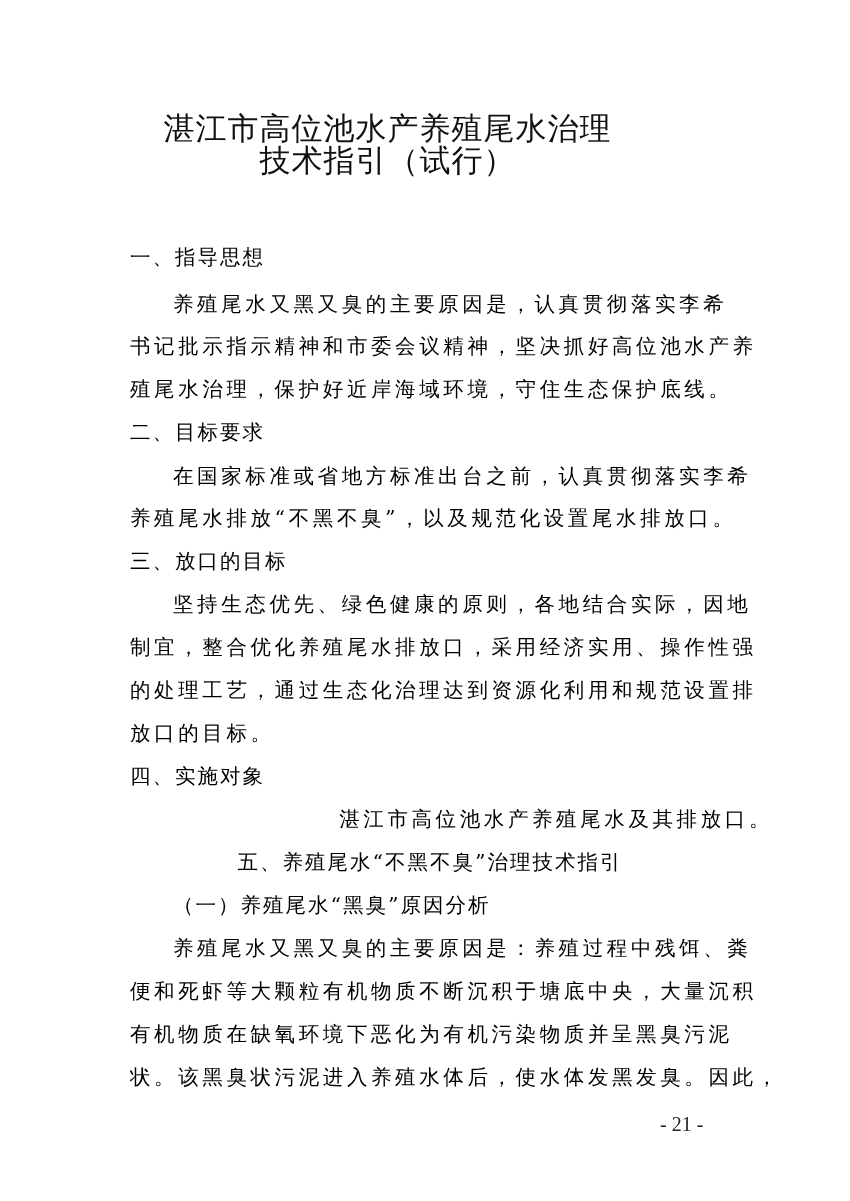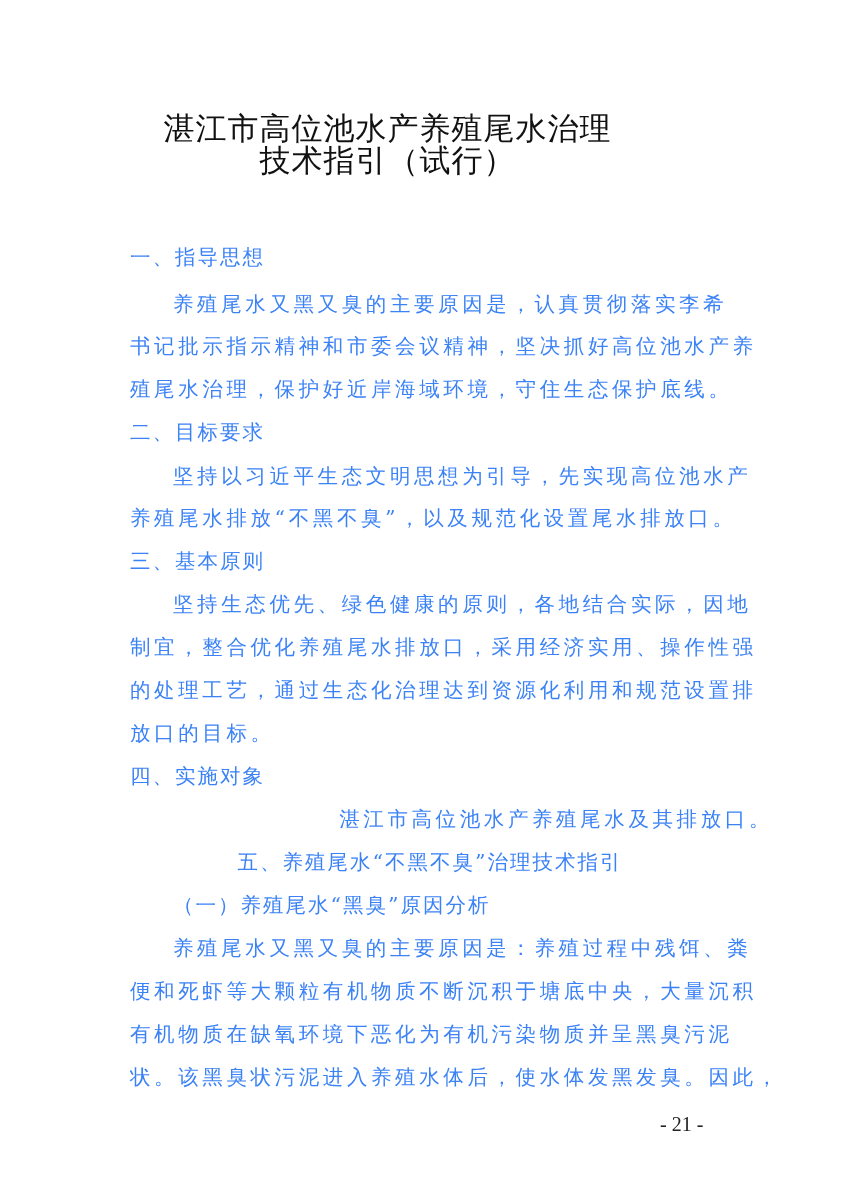--- a/index.html
+++ b/index.html
@@ -3,43 +3,43 @@
 <meta charset="utf-8">
 <style>
   html, body { margin:0; padding:0; background:#ffffff; }
   body { width:850px; height:1201px; position:relative; overflow:hidden;
          font-family:"DejaVu Serif","Liberation Serif",serif; color:#111; }
   .title { position:absolute; left:0; width:775px; text-align:center;
            font-size:31px; letter-spacing:1px; color:#111; }
   .t1 { top:108px; }
   .t2 { top:140px; }
   .line { position:absolute; left:130px; width:600px; font-size:20.5px;
-          white-space:nowrap; letter-spacing:3.6px; color:#3b82f6; }
+          white-space:nowrap; letter-spacing:3.6px; color:#000000; }
   .h1 { font-weight:normal; letter-spacing:2px; }
   .indent { left:173px; }
   .footer { position:absolute; top:1113px; left:660px; font-size:20px;
             font-family:"Liberation Serif","DejaVu Serif",serif; color:#222; }
 </style>
 </head>
 <body>
 
 <div>
   <div class="title t1">湛江市高位池水产养殖尾水治理</div>
   <div class="title t2">技术指引（试行）</div>
 
   <div class="line h1" style="top:243px;">一、指导思想</div>
   <div class="line indent" style="top:290px;">养殖尾水又黑又臭的主要原因是，认真贯彻落实李希</div>
   <div class="line" style="top:332px;text-align:right;">书记批示指示精神和市委会议精神，坚决抓好高位池水产养</div>
   <div class="line" style="top:375px;">殖尾水治理，保护好近岸海域环境，守住生态保护底线。</div>
 
   <div class="line h1" style="top:418px;">二、目标要求</div>
-  <div class="line indent" style="top:462px;">坚持以习近平生态文明思想为引导，先实现高位池水产</div>
+  <div class="line indent" style="top:462px;">在国家标准或省地方标准出台之前，认真贯彻落实李希</div>
   <div class="line" style="top:504px;">养殖尾水排放“不黑不臭”，以及规范化设置尾水排放口。</div>
 
-  <div class="line h1" style="top:547px;">三、基本原则</div>
+  <div class="line h1" style="top:547px;">三、放口的目标</div>
   <div class="line indent" style="top:590px;">坚持生态优先、绿色健康的原则，各地结合实际，因地</div>
   <div class="line" style="top:633px;">制宜，整合优化养殖尾水排放口，采用经济实用、操作性强</div>
   <div class="line" style="top:676px;">的处理工艺，通过生态化治理达到资源化利用和规范设置排</div>
   <div class="line" style="top:719px;">放口的目标。</div>
 
   <div class="line h1" style="top:762px;">四、实施对象</div>
   <div class="line indent" style="top:805px;text-align:right;">湛江市高位池水产养殖尾水及其排放口。</div>
 
   <div class="line h1" style="top:848px;text-align:center;">五、养殖尾水“不黑不臭”治理技术指引</div>
   <div class="line indent h1" style="top:891px;">（一）养殖尾水“黑臭”原因分析</div>

